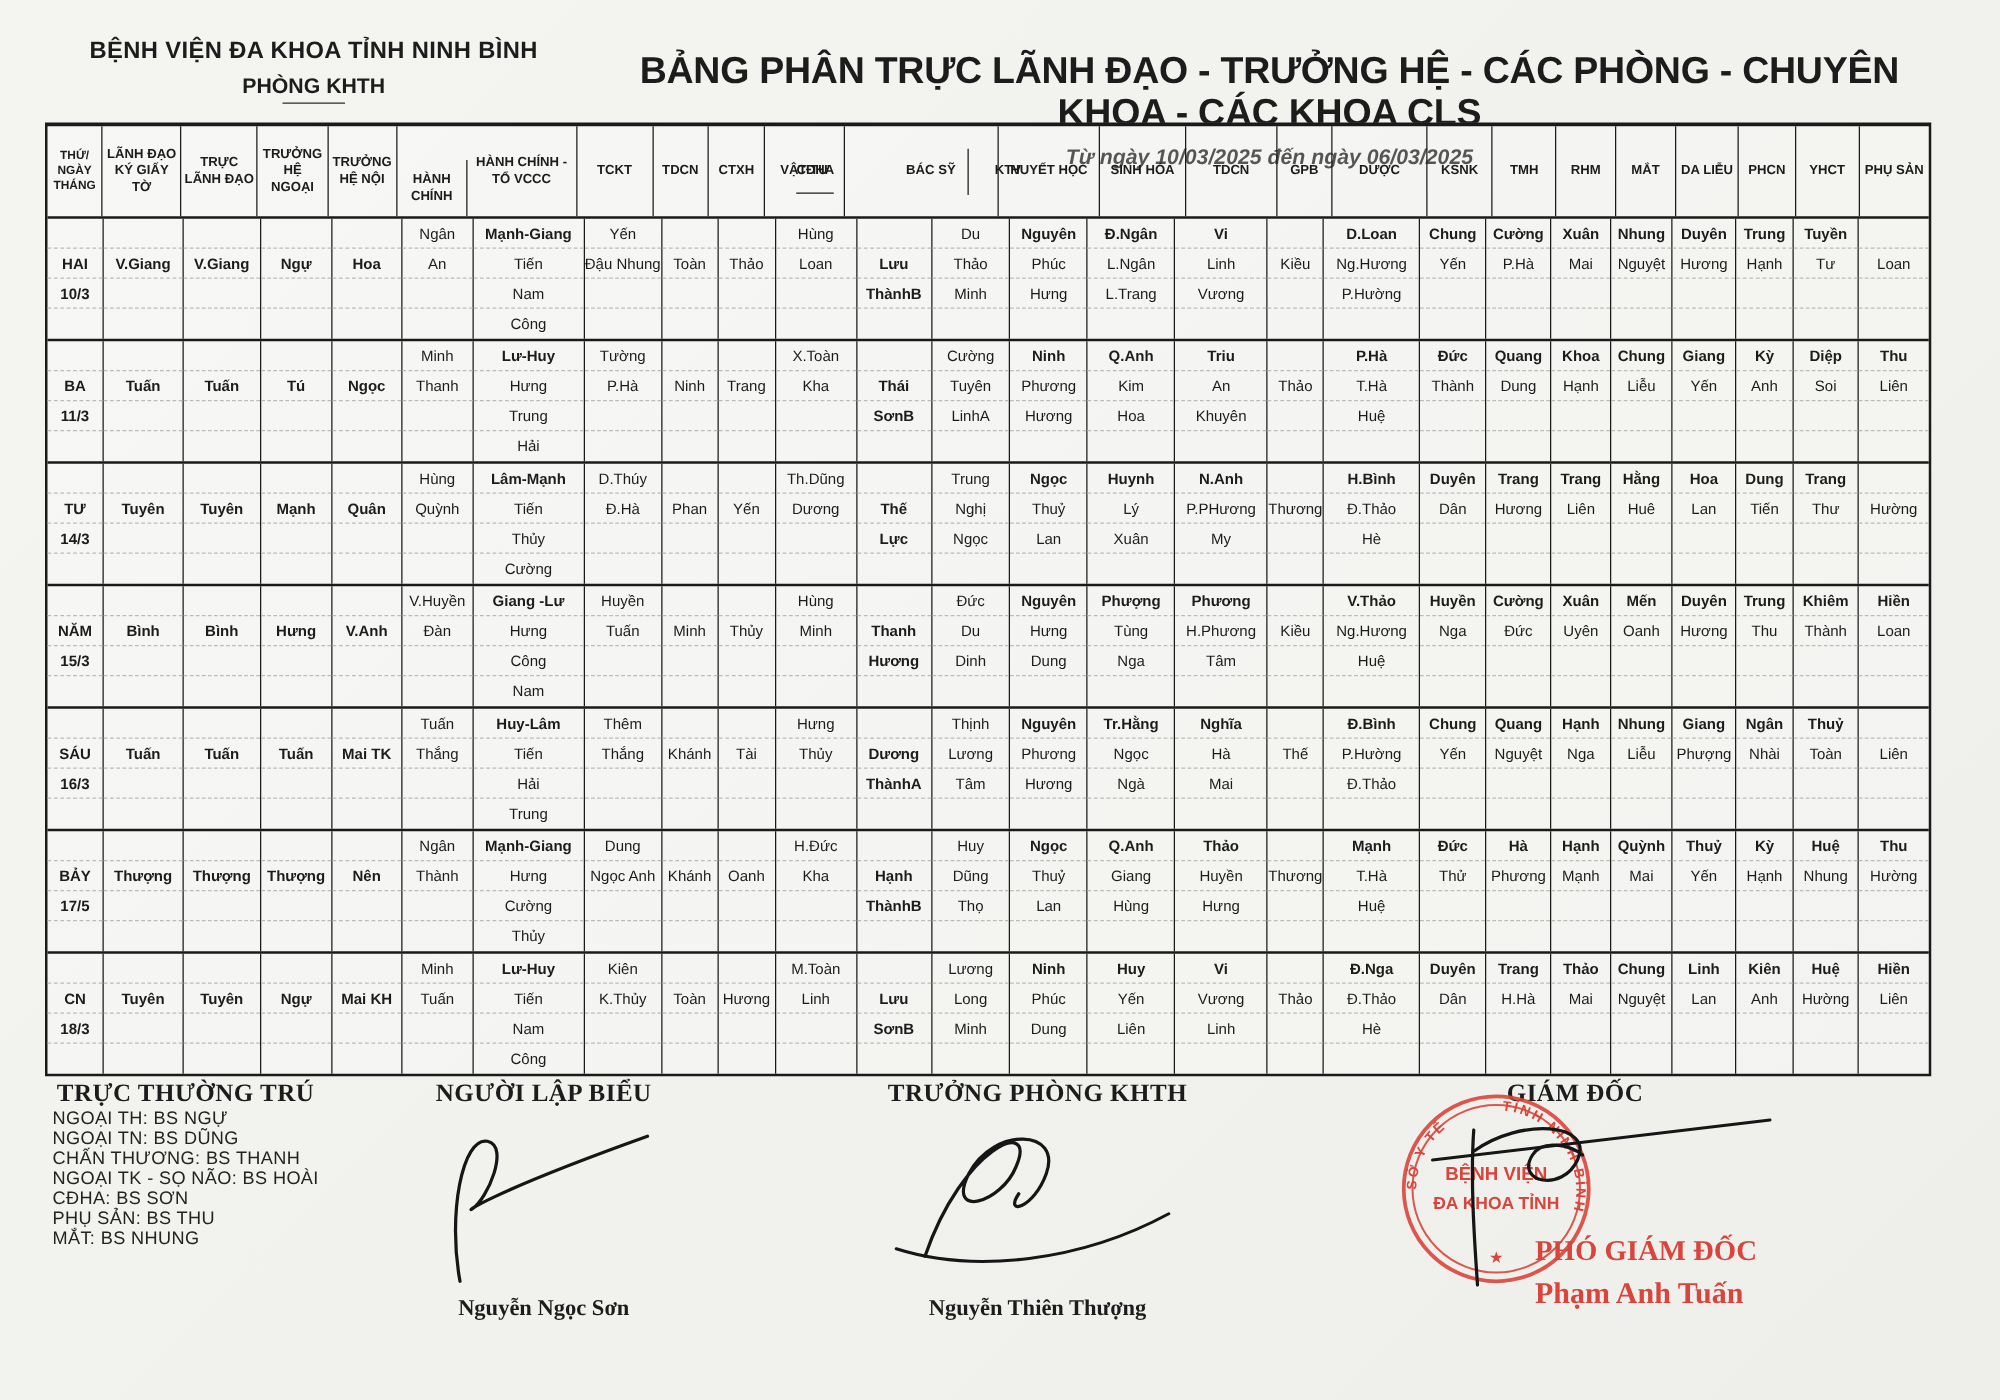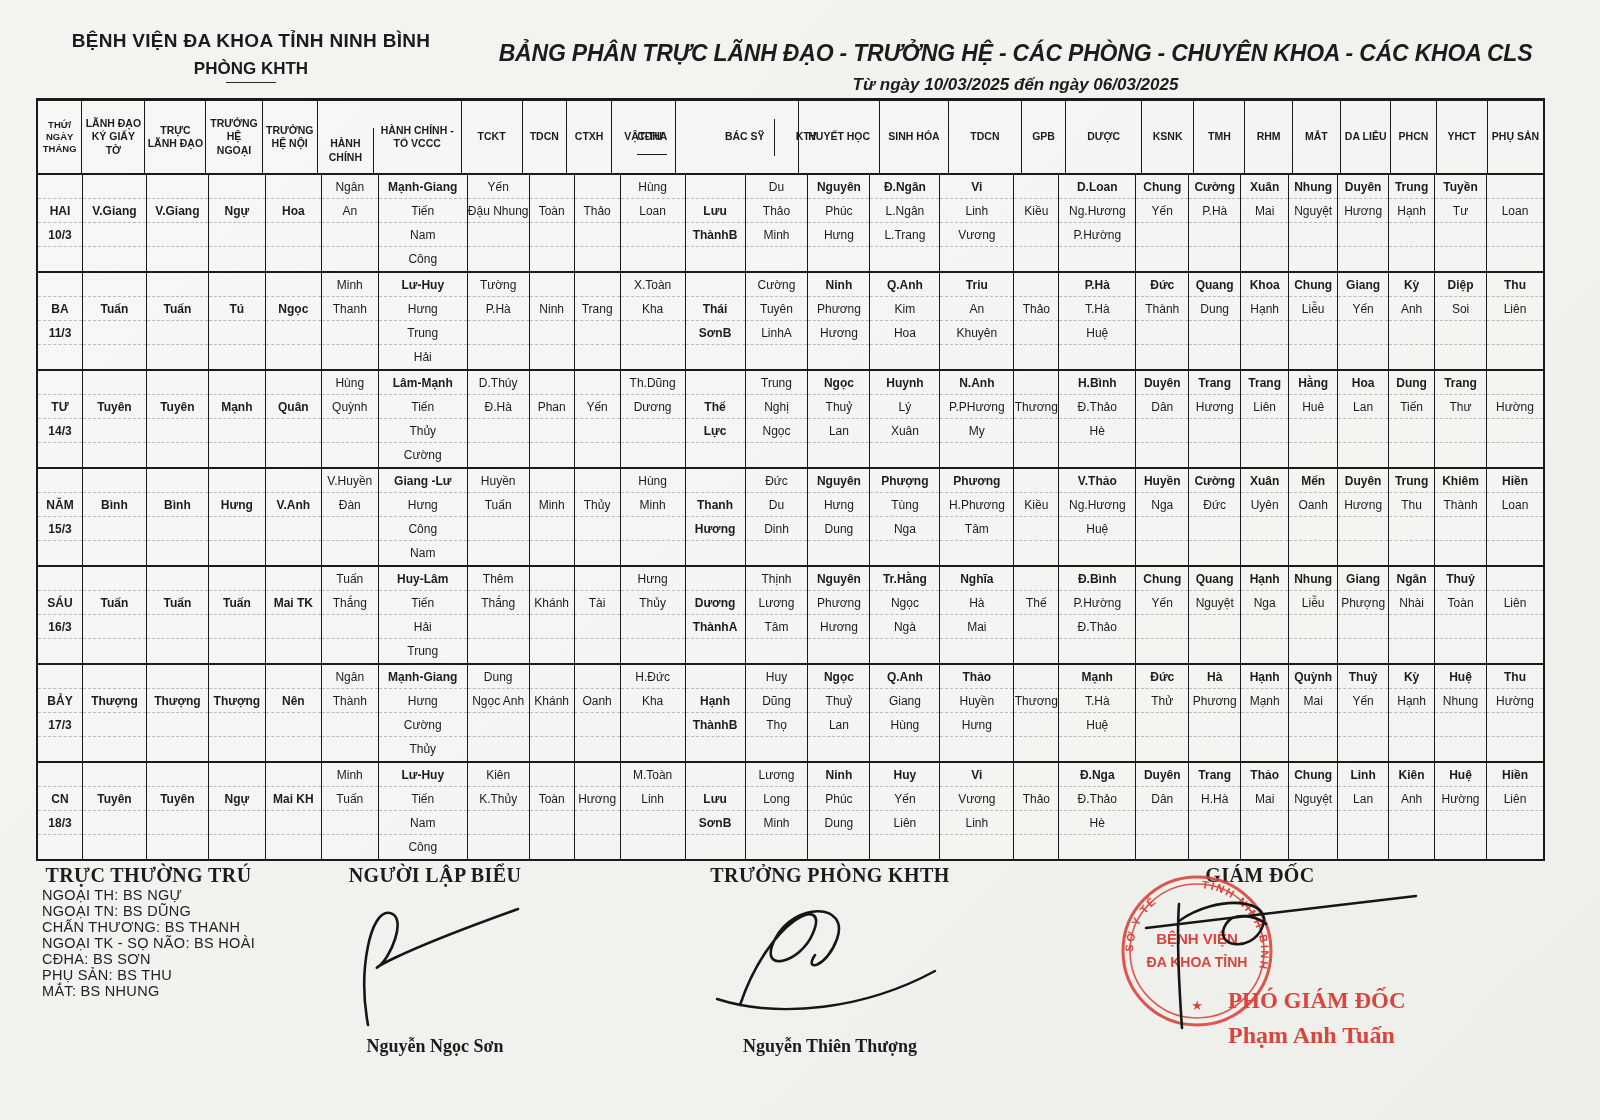--- a/index.html
+++ b/index.html
@@ -5,21 +5,21 @@
   html,body{margin:0;padding:0;background:#e6e7e4;}
   .page{position:relative;width:1600px;height:1120px;background:linear-gradient(135deg,#f4f4f1 0%,#f1f2ee 55%,#eeefeb 100%);
         font-family:"Liberation Sans",sans-serif;color:#1c1c1c;overflow:hidden;}
 
   
   .org{position:absolute;left:36px;top:30px;width:430px;text-align:center;}
   .org-name{font-size:19px;font-weight:700;letter-spacing:.3px;}
   .org-dept{font-size:17px;font-weight:700;margin-top:7px;}
   .dept-underline{width:50px;border-top:1.6px solid #2a2a2a;margin:3px auto 0;}
   .title-block{position:absolute;left:468px;top:40px;width:1095px;text-align:center;}
-  .doc-title{font-size:23px;font-weight:700;letter-spacing:-.2px;font-style:italic;}
+  .doc-title{font-size:30px;font-weight:700;letter-spacing:-.2px;}
   .doc-subtitle{font-size:17px;font-weight:700;font-style:italic;margin-top:8px;}
 
   
   #schedule{position:absolute;left:36px;top:98px;width:1505px;border:2px solid #1a1a1a;border-top-width:3px;background:rgba(255,255,255,.25);}
   .thead{display:flex;height:72px;border-bottom:2px solid #1a1a1a;}
   .th{box-sizing:border-box;border-right:1px solid #1a1a1a;display:flex;align-items:center;justify-content:center;
       text-align:center;font-weight:700;font-size:10.5px;line-height:1.25;padding:1px 2px;}
   .th:last-child{border-right:none;}
   .th.small{font-size:9.5px;}
   .th.group{flex-direction:row;padding:0;gap:48px;}
@@ -892,21 +892,21 @@
             <div class="ln b"></div>
             <div class="ln">Liên</div>
             <div class="ln"></div>
             <div class="ln"></div>
           </div>
         </div>
         <div class="trow">
           <div class="cell" style="width: 45px;">
             <div class="ln b"></div>
             <div class="ln b">BẢY</div>
-            <div class="ln b">17/3</div>
+            <div class="ln b">17/5</div>
             <div class="ln b"></div>
           </div>
           <div class="cell" style="width: 64px;">
             <div class="ln b"></div>
             <div class="ln b">Thượng</div>
             <div class="ln b"></div>
             <div class="ln b"></div>
           </div>
           <div class="cell" style="width: 62px;">
             <div class="ln b"></div>

